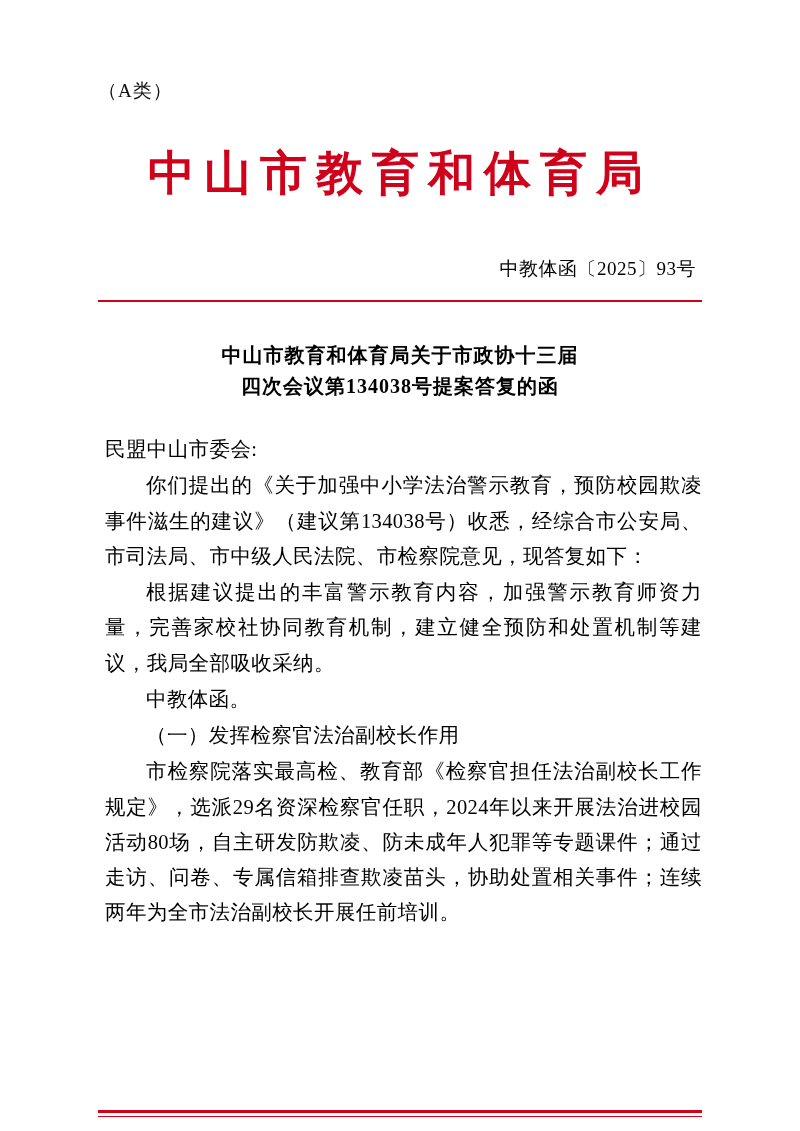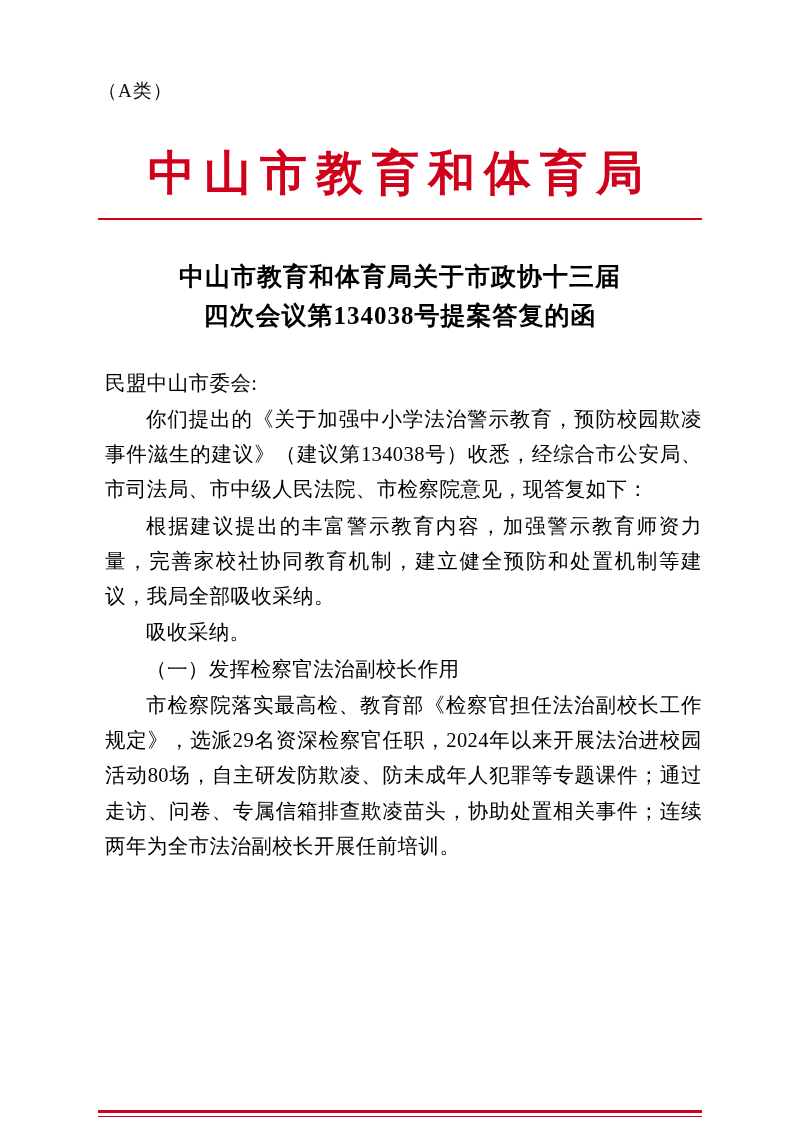--- a/index.html
+++ b/index.html
@@ -60,21 +60,21 @@
     height: 2px;
     background: #d0021b;
     width: 100%;
   }
 
   
   .doc-title {
     margin-top: 38px;
     text-align: center;
     font-weight: bold;
-    font-size: 25px;
+    font-size: 20px;
     line-height: 1.55;
     letter-spacing: 1px;
   }
 
   
   .body-text {
     margin-top: 30px;
     font-size: 20.5px;
     line-height: 1.72;
     letter-spacing: 0.4px;
@@ -113,33 +113,34 @@
 </style>
 </head>
 <body>
 
 <div class="page">
 
   <div class="category-line">（A类）</div>
 
   <div class="masthead">中山市教育和体育局</div>
 
+  <div class="doc-number">中教体函〔2025〕93号</div>
 
   <div class="red-rule-top"></div>
 
   <div class="doc-title">
     <div>中山市教育和体育局关于市政协十三届</div>
     <div>四次会议第134038号提案答复的函</div>
   </div>
 
   <div class="body-text">
     <p class="salutation">民盟中山市委会:</p>
     <p class="indent2">你们提出的《关于加强中小学法治警示教育，预防校园欺凌事件滋生的建议》（建议第134038号）收悉，经综合市公安局、市司法局、市中级人民法院、市检察院意见，现答复如下：</p>
     <p class="indent2">根据建议提出的丰富警示教育内容，加强警示教育师资力量，完善家校社协同教育机制，建立健全预防和处置机制等建议，我局全部吸收采纳。</p>
-    <p class="indent2">吸收采纳。</p>
+    <p class="indent2">中教体函。</p>
     <p class="indent2">（一）发挥检察官法治副校长作用</p>
     <p class="indent2">市检察院落实最高检、教育部《检察官担任法治副校长工作规定》，选派29名资深检察官任职，2024年以来开展法治进校园活动80场，自主研发防欺凌、防未成年人犯罪等专题课件；通过走访、问卷、专属信箱排查欺凌苗头，协助处置相关事件；连续两年为全市法治副校长开展任前培训。</p>
   </div>
 
   <div class="footer-rules">
     <div class="thick"></div>
     <div class="thin"></div>
   </div>
 
 </div>

